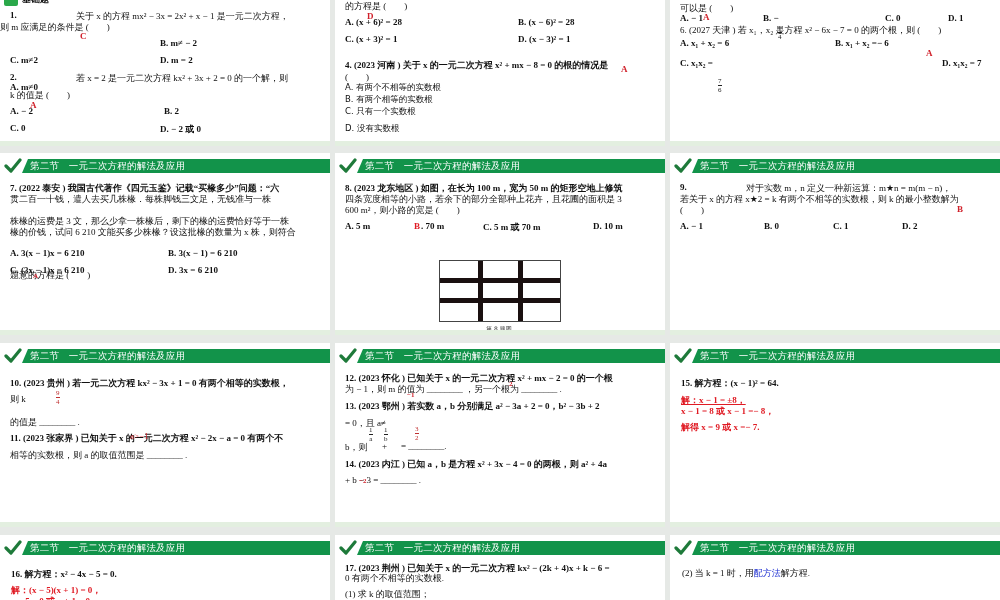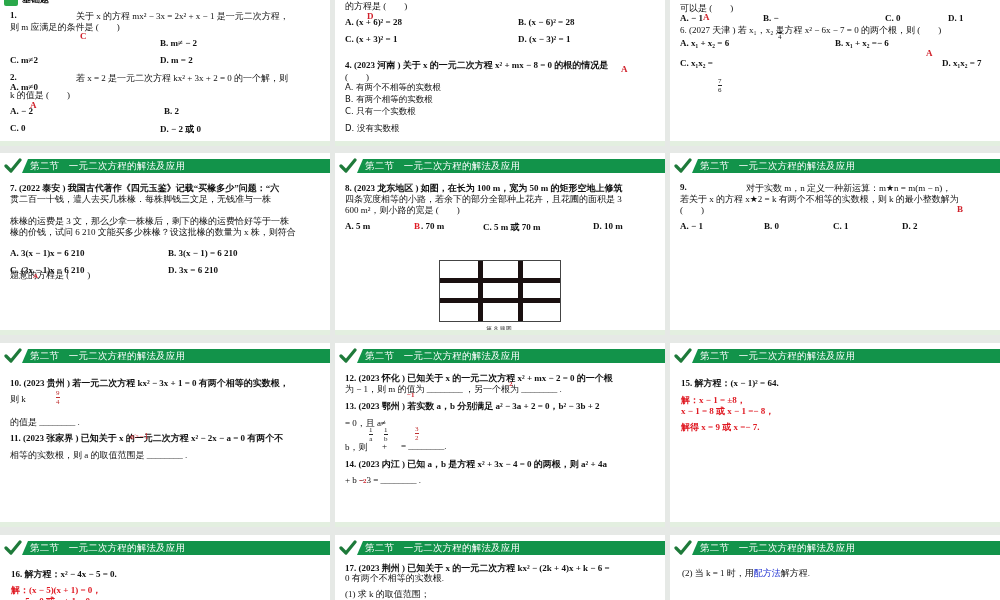--- a/index.html
+++ b/index.html
@@ -26,21 +26,21 @@
   .badge-t{position:absolute;left:22px;top:-7px;font-family:"DejaVu Sans",sans-serif;font-weight:bold;font-size:9px;}
 </style>
 </head>
 <body>
 
 <div class="slide" style="left:0;top:0;width:330px;height:146px;">
   <div class="badge"></div>
   <span class="badge-t">基础题</span>
   <span class="ln b" style="left:10px;top:10px;">1.</span>
   <span class="ln" style="left:76px;top:10px;">关于 x 的方程 mx² − 3x = 2x² + x − 1 是一元二次方程，</span>
-  <span class="ln" style="left:10px;top:21px;">则 m 应满足的条件是 (　　)</span>
+  <span class="ln" style="left:0;top:21px;">则 m 应满足的条件是 (　　)</span>
   <span class="ans" style="left:80px;top:31px;">C</span>
   <span class="ln b" style="left:10px;top:38px;margin-top:44px;">A. m≠0</span>
   <span class="ln b" style="left:160px;top:38px;">B. m≠ − 2</span>
   <span class="ln b" style="left:10px;top:55px;">C. m≠2</span>
   <span class="ln b" style="left:160px;top:55px;">D. m = 2</span>
   <span class="ln b" style="left:10px;top:72px;">2.</span>
   <span class="ln" style="left:76px;top:72px;">若 x = 2 是一元二次方程 kx² + 3x + 2 = 0 的一个解，则</span>
   <span class="ln" style="left:10px;top:89px;">k 的值是 (　　)</span>
   <span class="ans" style="left:30px;top:100px;">A</span>
   <span class="ln b" style="left:10px;top:106px;">A. − 2</span>
@@ -199,21 +199,21 @@
 
 <div class="slide" style="left:670px;top:343px;width:330px;height:184px;">
   <div class="hdr">
     <svg class="check" viewBox="0 0 18 18">
         <path d="M2 9 L7 14 L16 3" stroke="#1e7a3a" stroke-width="3.2" fill="none" stroke-linecap="round" stroke-linejoin="round"></path>
       </svg>
     <div class="bar"></div>
     <span class="title">第二节　一元二次方程的解法及应用</span>
   </div>
   <span class="ln b" style="left:11px;top:34px;">15. 解方程：(x − 1)² = 64.</span>
-  <span class="ln red b" style="left:11px;top:51px;">解：x − 1 = ±8，</span>
+  <span class="ln red b" style="left:11px;top:51px;text-decoration:underline;">解：x − 1 = ±8，</span>
   <span class="ln red b" style="left:11px;top:62px;">x − 1 = 8 或 x − 1 =− 8，</span>
   <span class="ln red b" style="left:11px;top:78px;">解得 x = 9 或 x =− 7.</span>
   <div class="base"></div>
 </div>
 
 <div class="slide" style="left:0;top:535px;width:330px;height:65px;">
   <div class="hdr">
     <svg class="check" viewBox="0 0 18 18">
         <path d="M2 9 L7 14 L16 3" stroke="#1e7a3a" stroke-width="3.2" fill="none" stroke-linecap="round" stroke-linejoin="round"></path>
       </svg>

